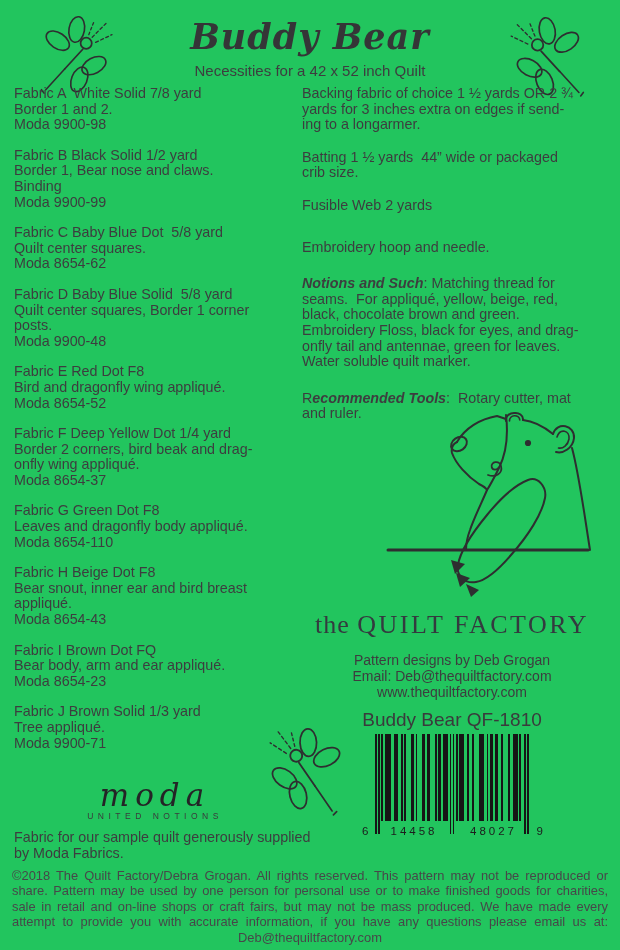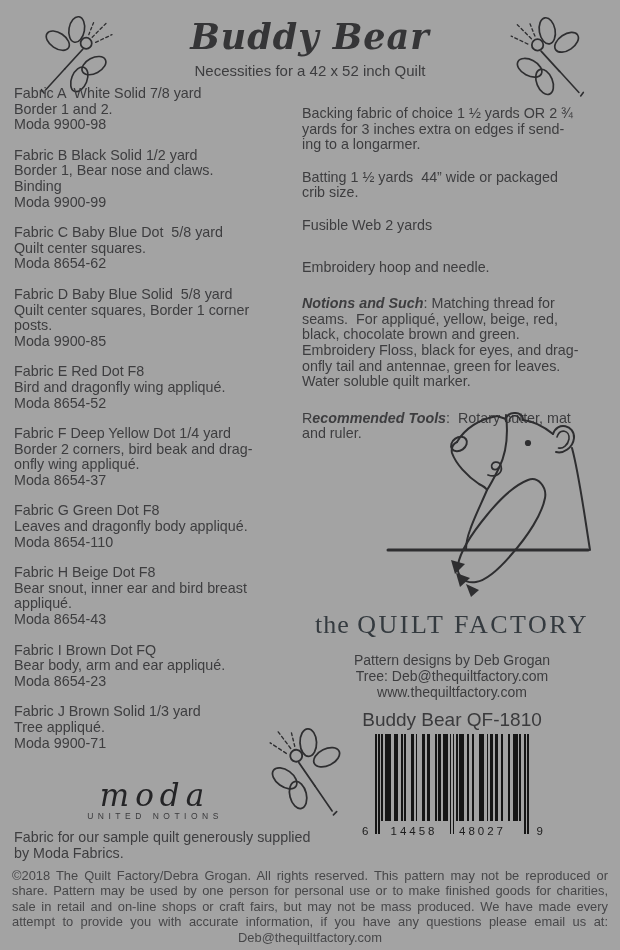--- a/index.html
+++ b/index.html
@@ -1,31 +1,31 @@
 <!DOCTYPE html>
 <html><head>
 <meta charset="utf-8">
 <style>
   html,body{margin:0;padding:0;background:#ffffff;}
-  .page{position:relative;width:620px;height:950px;background:#a3a3a3;overflow:hidden;
+  .page{position:relative;width:620px;height:950px;background:#22c55e;overflow:hidden;
         font-family:"Liberation Sans",sans-serif;color:#3d3d3f;}
   
   .title{position:absolute;top:16px;left:0;width:620px;text-align:center;
          font-family:"DejaVu Serif",serif;font-style:italic;font-weight:bold;
          font-size:35px;letter-spacing:1px;color:#353537;}
   .subtitle{position:absolute;top:62px;left:0;width:620px;text-align:center;
             font-size:15px;color:#3d3d3f;}
   .dragonfly{position:absolute;}
   .dragonfly svg{display:block;width:100%;height:100%;}
   .df-topleft{top:14px;left:26px;width:98px;height:86px;}
   .df-topright{top:15px;left:500px;width:98px;height:88px;transform:scaleX(-1);}
   .df-middle{top:726px;left:258px;width:96px;height:92px;transform:scaleX(-1) rotate(-8deg);}
   
   .col-left{position:absolute;left:14px;top:86px;width:282px;}
-  .col-right{position:absolute;left:302px;top:86px;width:306px;margin-top:20px;}
+  .col-right{position:absolute;left:302px;top:86px;width:306px;}
   .block{margin:0 0 15px 0;font-size:14.3px;line-height:15.6px;white-space:pre;}
   .col-right .block{margin-bottom:16px;}
   .mb-a{margin-bottom:17px !important;}
   .mb-b{margin-bottom:26px !important;}
   .mb-c{margin-bottom:21px !important;}
   .lead{font-weight:bold;font-style:italic;}
   
   .bear{position:absolute;left:385px;top:412px;width:215px;height:190px;}
   .bear svg{display:block;width:100%;height:100%;}
   
@@ -33,21 +33,21 @@
   .qf-logo{font-family:"Liberation Serif",serif;color:#343a3f;white-space:nowrap;}
   .qf-the{font-size:26px;letter-spacing:1px;}
   .qf-name{font-size:26px;letter-spacing:2.5px;font-weight:400;}
   .contact{margin-top:12px;font-size:14px;line-height:16px;color:#3d3d3f;}
   .product{margin-top:9px;font-size:19px;color:#3a3a3c;}
   .barcode-wrap{position:relative;width:154px;height:100px;margin:3px auto 0 auto;}
   .barcode-wrap svg{display:block;width:154px;height:100px;}
   .bc-digit{position:absolute;font-size:11.5px;color:#1c1c1c;bottom:-3px;}
   .bc-d1{left:-13px;}
   .bc-g1{left:10px;width:58px;text-align:center;letter-spacing:3px;}
-  .bc-g2{left:84px;width:58px;text-align:left;letter-spacing:3px;}
+  .bc-g2{left:84px;width:58px;text-align:right;letter-spacing:3px;}
   .bc-d2{right:-14px;}
   
   .moda-block{position:absolute;left:14px;top:780px;width:282px;}
   .moda-script{text-align:center;font-family:"DejaVu Serif",serif;font-style:italic;
                font-size:31px;letter-spacing:6px;color:#242426;line-height:30px;}
   .moda-sub{text-align:center;font-size:8.5px;letter-spacing:4.5px;color:#3a3a3c;margin-top:1px;}
   .moda-credit{margin-top:8px;font-size:14.3px;line-height:16px;white-space:pre;color:#3d3d3f;}
   
   .footer{position:absolute;left:12px;top:868px;width:596px;font-size:12.9px;
           line-height:15.4px;color:#474749;}
@@ -104,21 +104,21 @@
     <p class="block">Fabric B Black Solid 1/2 yard
 Border 1, Bear nose and claws.
 Binding
 Moda 9900-99</p>
     <p class="block">Fabric C Baby Blue Dot  5/8 yard
 Quilt center squares.
 Moda 8654-62</p>
     <p class="block">Fabric D Baby Blue Solid  5/8 yard
 Quilt center squares, Border 1 corner
 posts.
-Moda 9900-85</p>
+Moda 9900-48</p>
     <p class="block">Fabric E Red Dot F8
 Bird and dragonfly wing appliqué.
 Moda 8654-52</p>
     <p class="block">Fabric F Deep Yellow Dot 1/4 yard
 Border 2 corners, bird beak and drag-
 onfly wing appliqué.
 Moda 8654-37</p>
     <p class="block">Fabric G Green Dot F8
 Leaves and dragonfly body appliqué.
 Moda 8654-110</p>
@@ -180,21 +180,21 @@
       <path d="M66,148 L80,152 L70,162 Z" fill="#2e2e30"></path>
       <path d="M71,161 L85,166 L75,175 Z" fill="#2e2e30"></path>
       <path d="M81,172 L94,178 L86,185 Z" fill="#2e2e30"></path>
     </svg>
   </div>
 
   <div class="brand">
     <div class="qf-logo"><span class="qf-the">the </span><span class="qf-name">QUILT FACTORY</span></div>
     <div class="contact">
       <div>Pattern designs by Deb Grogan</div>
-      <div>Tree: Deb@thequiltfactory.com</div>
+      <div>Email: Deb@thequiltfactory.com</div>
       <div>www.thequiltfactory.com</div>
     </div>
     <div class="product">Buddy Bear QF-1810</div>
     <div class="barcode-wrap">
       <svg id="barcode-bars" viewBox="0 0 95 50" preserveAspectRatio="none" shape-rendering="crispEdges">
           <rect x="0" y="0" width="1" height="50" fill="#161616"></rect>
           <rect x="2" y="0" width="1" height="50" fill="#161616"></rect>
           <rect x="4" y="0" width="1" height="43.5" fill="#161616"></rect>
           <rect x="6" y="0" width="1" height="43.5" fill="#161616"></rect>
           <rect x="7" y="0" width="1" height="43.5" fill="#161616"></rect>

